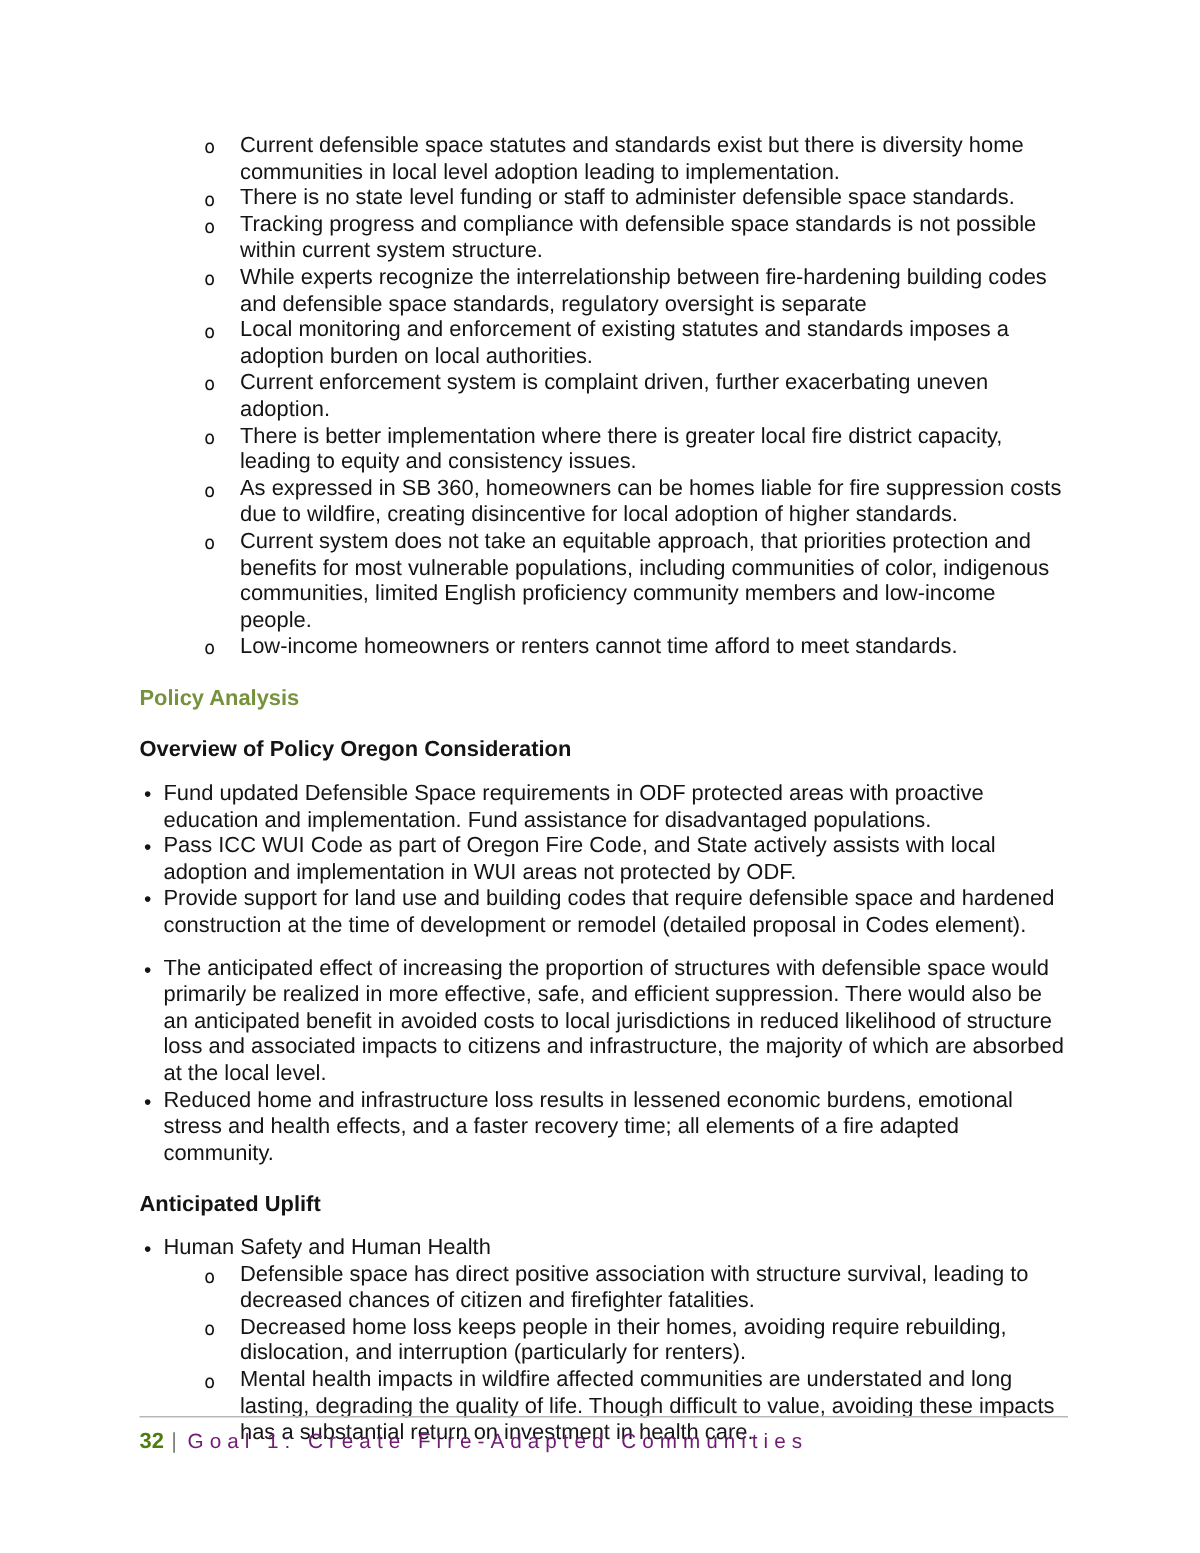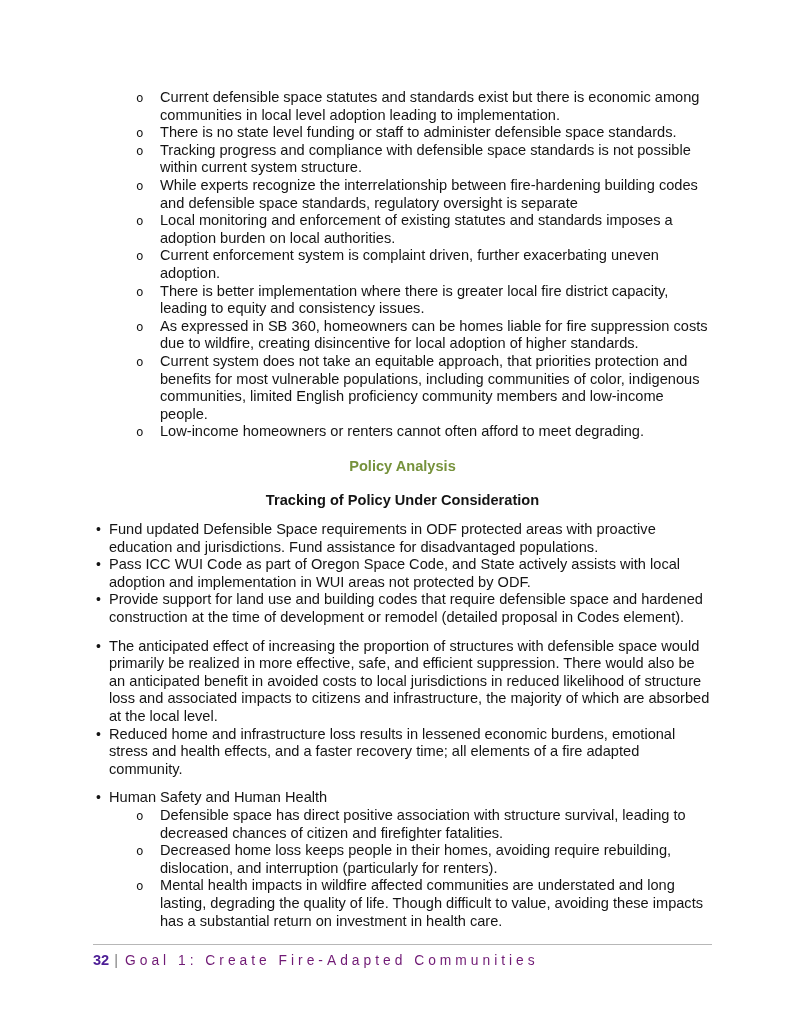--- a/index.html
+++ b/index.html
@@ -36,51 +36,50 @@
   .main .marker {
     flex: 0 0 13px;
     font-size: 14px;
     line-height: 17.6px;
   }
   .heading {
     font-weight: bold;
     font-size: 14.6px;
     line-height: 17.6px;
     margin: 17px 0 11px 0;
-    text-align: center;
   }
   .heading.green { color: #76923C; }
   .list-gap { margin-top: 11px; }
   .footer {
     position: absolute;
     left: 93px;
     right: 88px;
     top: 944px;
     border-top: 1px solid #b7b7b7;
     padding-top: 7px;
     white-space: nowrap;
   }
-  .footer .page-num { font-weight: bold; color: #4c1d95; text-align: right; }
+  .footer .page-num { font-weight: bold; color: #4d7c0f; text-align: right; }
   .footer .sep { color: #7f7f7f; padding: 0 7px 0 5px; }
   .footer .label {
     color: #701a75;
     letter-spacing: 4px;
     font-size: 13.8px;
     margin-top: 17px;
   }
 </style>
 </head>
 <body>
 
 <div class="page">
 
   <div class="list">
     <div class="bullet-item sub">
       <span class="marker">o</span>
-      <span class="txt">Current defensible space statutes and standards exist but there is economic among communities in local level adoption leading to implementation.</span>
+      <span class="txt">Current defensible space statutes and standards exist but there is diversity home communities in local level adoption leading to implementation.</span>
     </div>
     <div class="bullet-item sub">
       <span class="marker">o</span>
       <span class="txt">There is no state level funding or staff to administer defensible space standards.</span>
     </div>
     <div class="bullet-item sub">
       <span class="marker">o</span>
       <span class="txt">Tracking progress and compliance with defensible space standards is not possible within current system structure.</span>
     </div>
     <div class="bullet-item sub">
@@ -102,55 +101,56 @@
     <div class="bullet-item sub">
       <span class="marker">o</span>
       <span class="txt">As expressed in SB 360, homeowners can be homes liable for fire suppression costs due to wildfire, creating disincentive for local adoption of higher standards.</span>
     </div>
     <div class="bullet-item sub">
       <span class="marker">o</span>
       <span class="txt">Current system does not take an equitable approach, that priorities protection and benefits for most vulnerable populations, including communities of color, indigenous communities, limited English proficiency community members and low-income people.</span>
     </div>
     <div class="bullet-item sub">
       <span class="marker">o</span>
-      <span class="txt">Low-income homeowners or renters cannot often afford to meet degrading.</span>
+      <span class="txt">Low-income homeowners or renters cannot time afford to meet standards.</span>
     </div>
   </div>
 
   <div class="heading green">Policy Analysis</div>
 
-  <div class="heading">Tracking of Policy Under Consideration</div>
+  <div class="heading">Overview of Policy Oregon Consideration</div>
 
   <div class="list list-gap">
     <div class="bullet-item main">
       <span class="marker">•</span>
-      <span class="txt">Fund updated Defensible Space requirements in ODF protected areas with proactive education and jurisdictions. Fund assistance for disadvantaged populations.</span>
+      <span class="txt">Fund updated Defensible Space requirements in ODF protected areas with proactive education and implementation. Fund assistance for disadvantaged populations.</span>
     </div>
     <div class="bullet-item main">
       <span class="marker">•</span>
-      <span class="txt">Pass ICC WUI Code as part of Oregon Space Code, and State actively assists with local adoption and implementation in WUI areas not protected by ODF.</span>
+      <span class="txt">Pass ICC WUI Code as part of Oregon Fire Code, and State actively assists with local adoption and implementation in WUI areas not protected by ODF.</span>
     </div>
     <div class="bullet-item main">
       <span class="marker">•</span>
       <span class="txt">Provide support for land use and building codes that require defensible space and hardened construction at the time of development or remodel (detailed proposal in Codes element).</span>
     </div>
   </div>
 
 
   <div class="list list-gap">
     <div class="bullet-item main">
       <span class="marker">•</span>
       <span class="txt">The anticipated effect of increasing the proportion of structures with defensible space would primarily be realized in more effective, safe, and efficient suppression. There would also be an anticipated benefit in avoided costs to local jurisdictions in reduced likelihood of structure loss and associated impacts to citizens and infrastructure, the majority of which are absorbed at the local level.</span>
     </div>
     <div class="bullet-item main">
       <span class="marker">•</span>
       <span class="txt">Reduced home and infrastructure loss results in lessened economic burdens, emotional stress and health effects, and a faster recovery time; all elements of a fire adapted community.</span>
     </div>
   </div>
 
+  <div class="heading">Anticipated Uplift</div>
 
   <div class="list list-gap">
     <div class="bullet-item main">
       <span class="marker">•</span>
       <span class="txt">Human Safety and Human Health</span>
     </div>
     <div class="bullet-item sub">
       <span class="marker">o</span>
       <span class="txt">Defensible space has direct positive association with structure survival, leading to decreased chances of citizen and firefighter fatalities.</span>
     </div>

